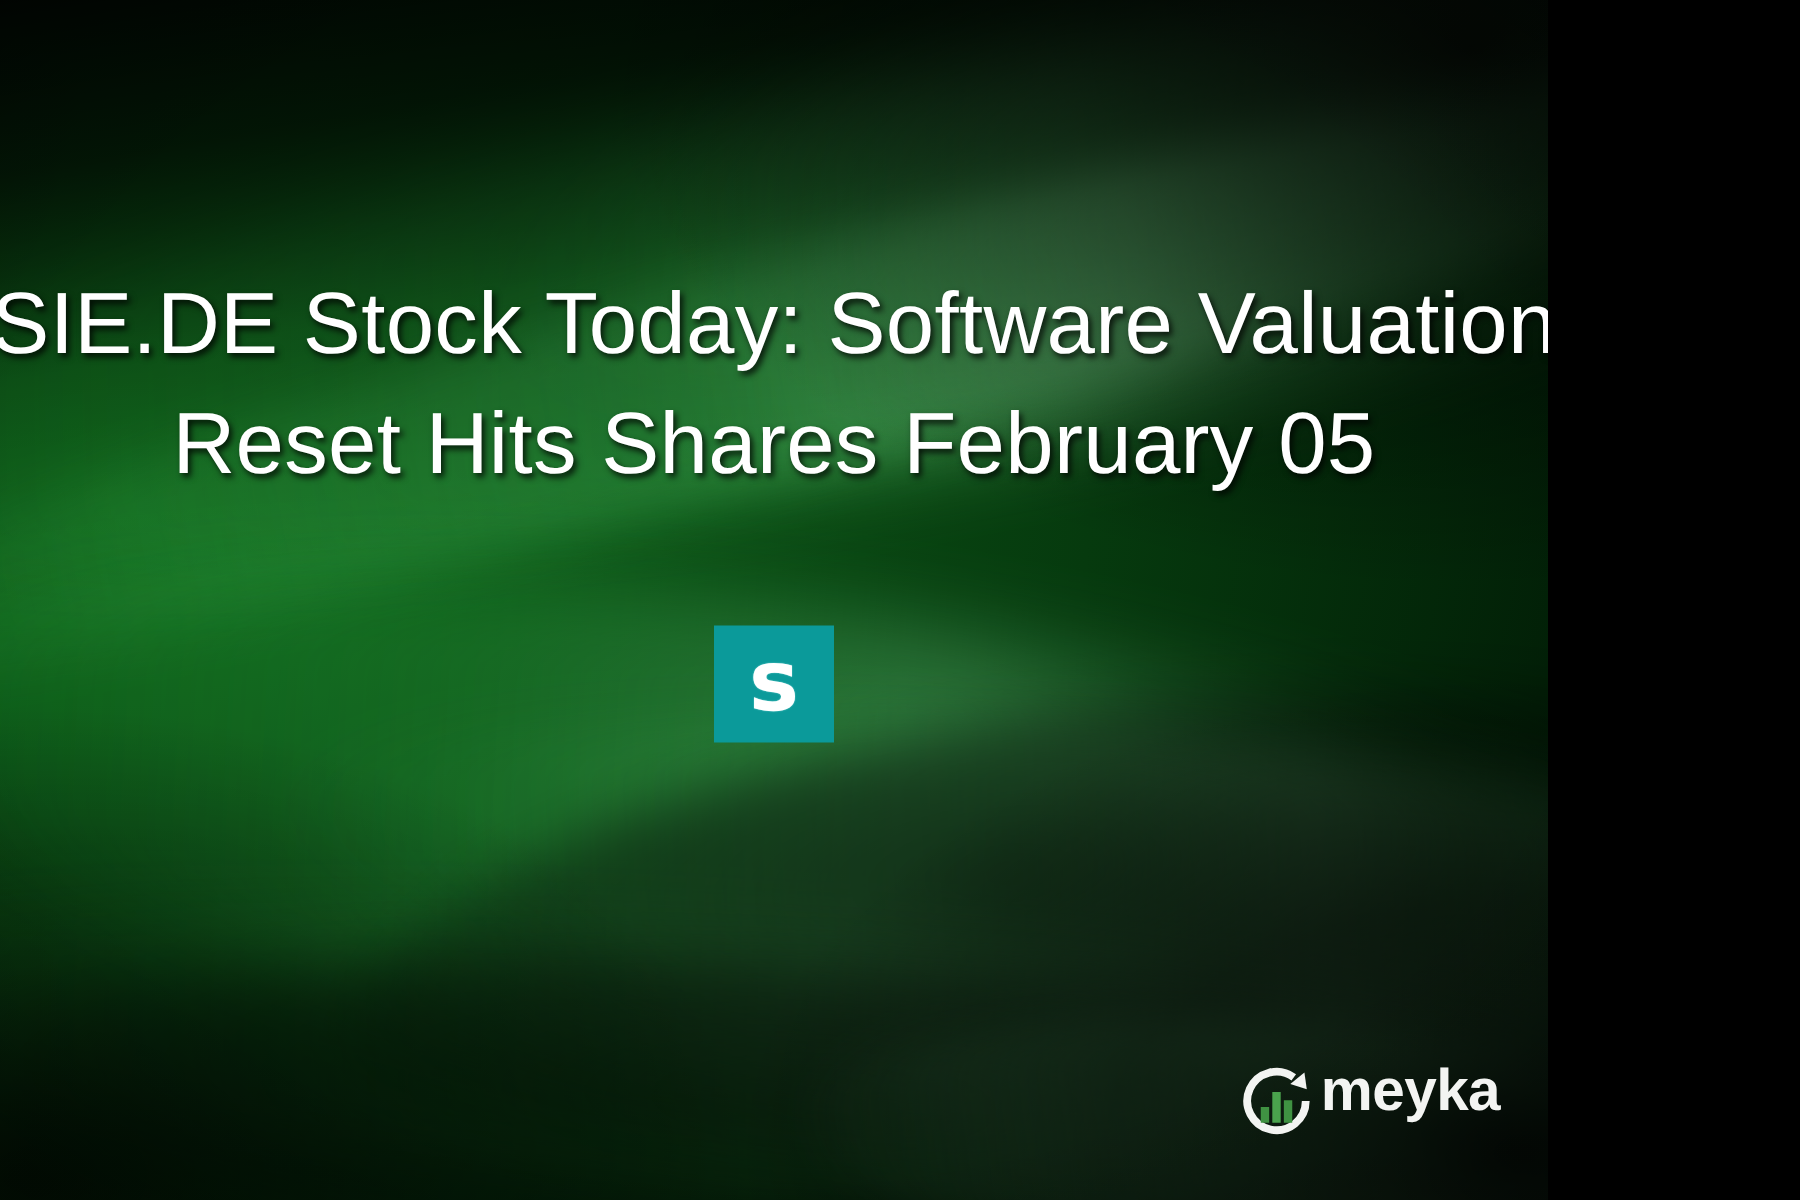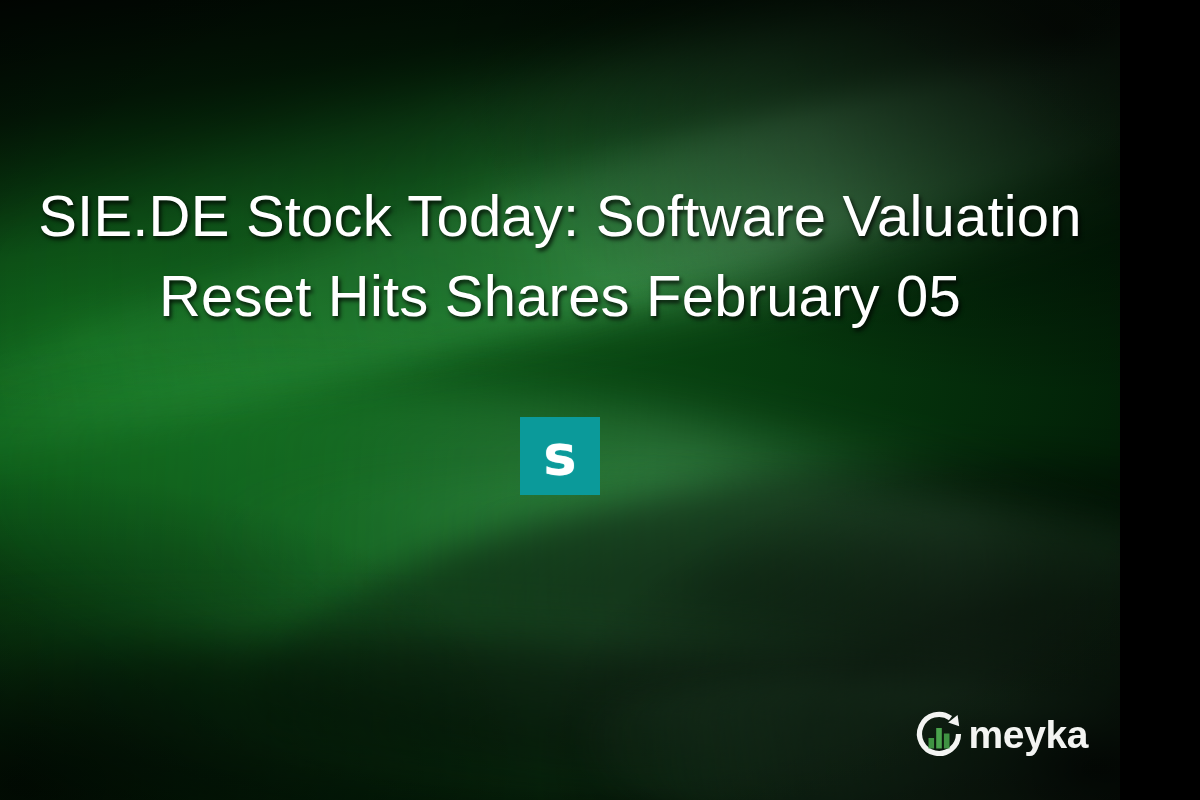--- a/index.html
+++ b/index.html
@@ -4,21 +4,21 @@
 <title>SIE.DE Stock Today</title>
 <style>
   html, body {
     margin: 0;
     padding: 0;
     background: #000;
   }
 
   .canvas {
     position: relative;
-    width: 1120px;
+    width: 1032px;
     height: 800px;
     overflow: hidden;
     font-family: "Liberation Sans", sans-serif;
     background-color: #05320c;
   }
 
   
   .bg-base {
     position: absolute;
     inset: 0;
@@ -195,21 +195,20 @@
     text-shadow: 0 0 1px rgba(180,240,240,0.8);
     image-rendering: pixelated;
   }
 
   
   .watermark {
     position: absolute;
     right: 32px;
     bottom: 40px;
     display: flex;
-    align-items: center;
     gap: 4px;
   }
 
   .watermark svg {
     display: block;
   }
 
   .watermark-text {
     color: #f3f4f2;
     font-size: 39px;

